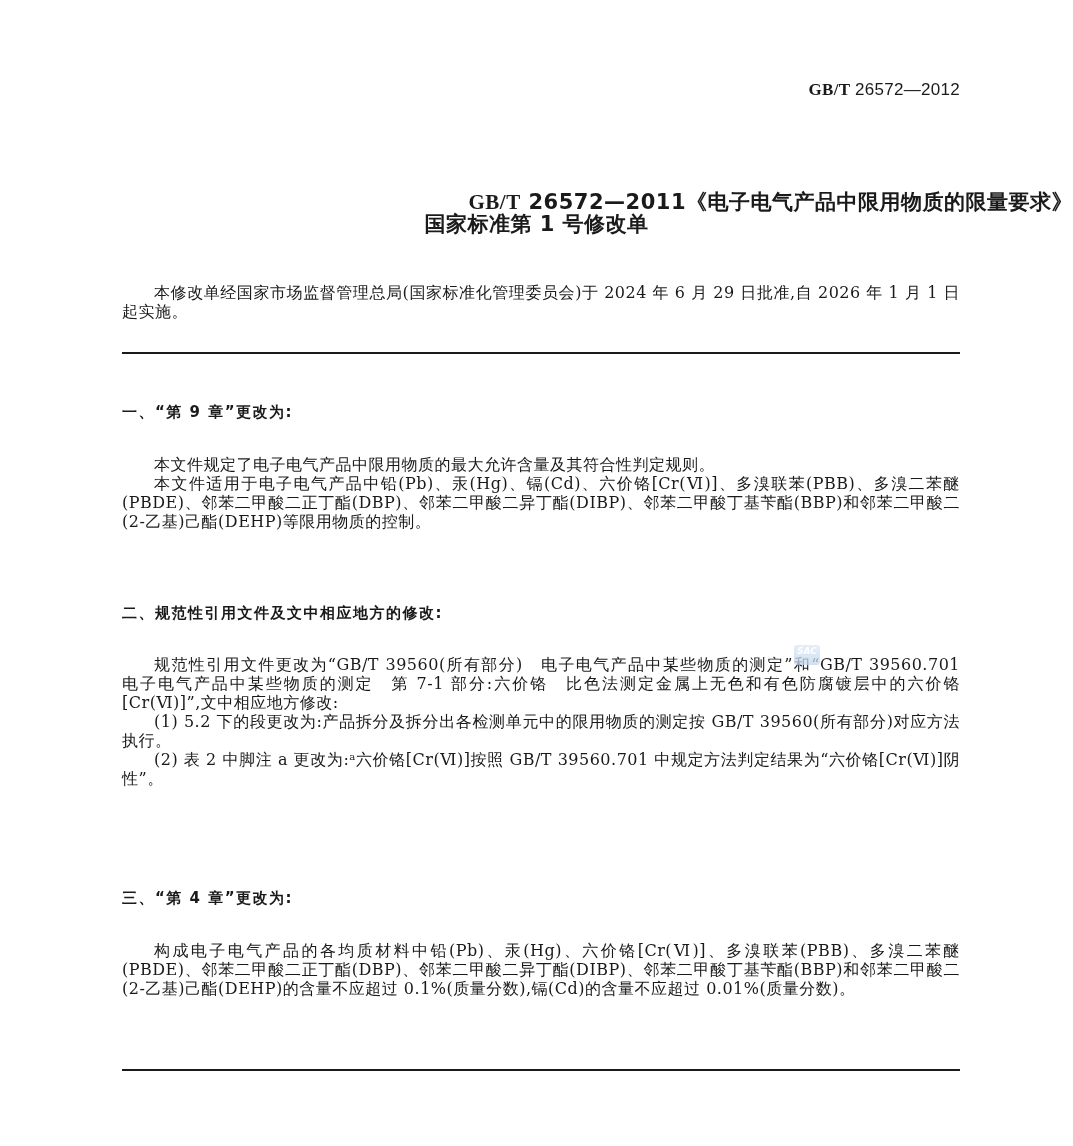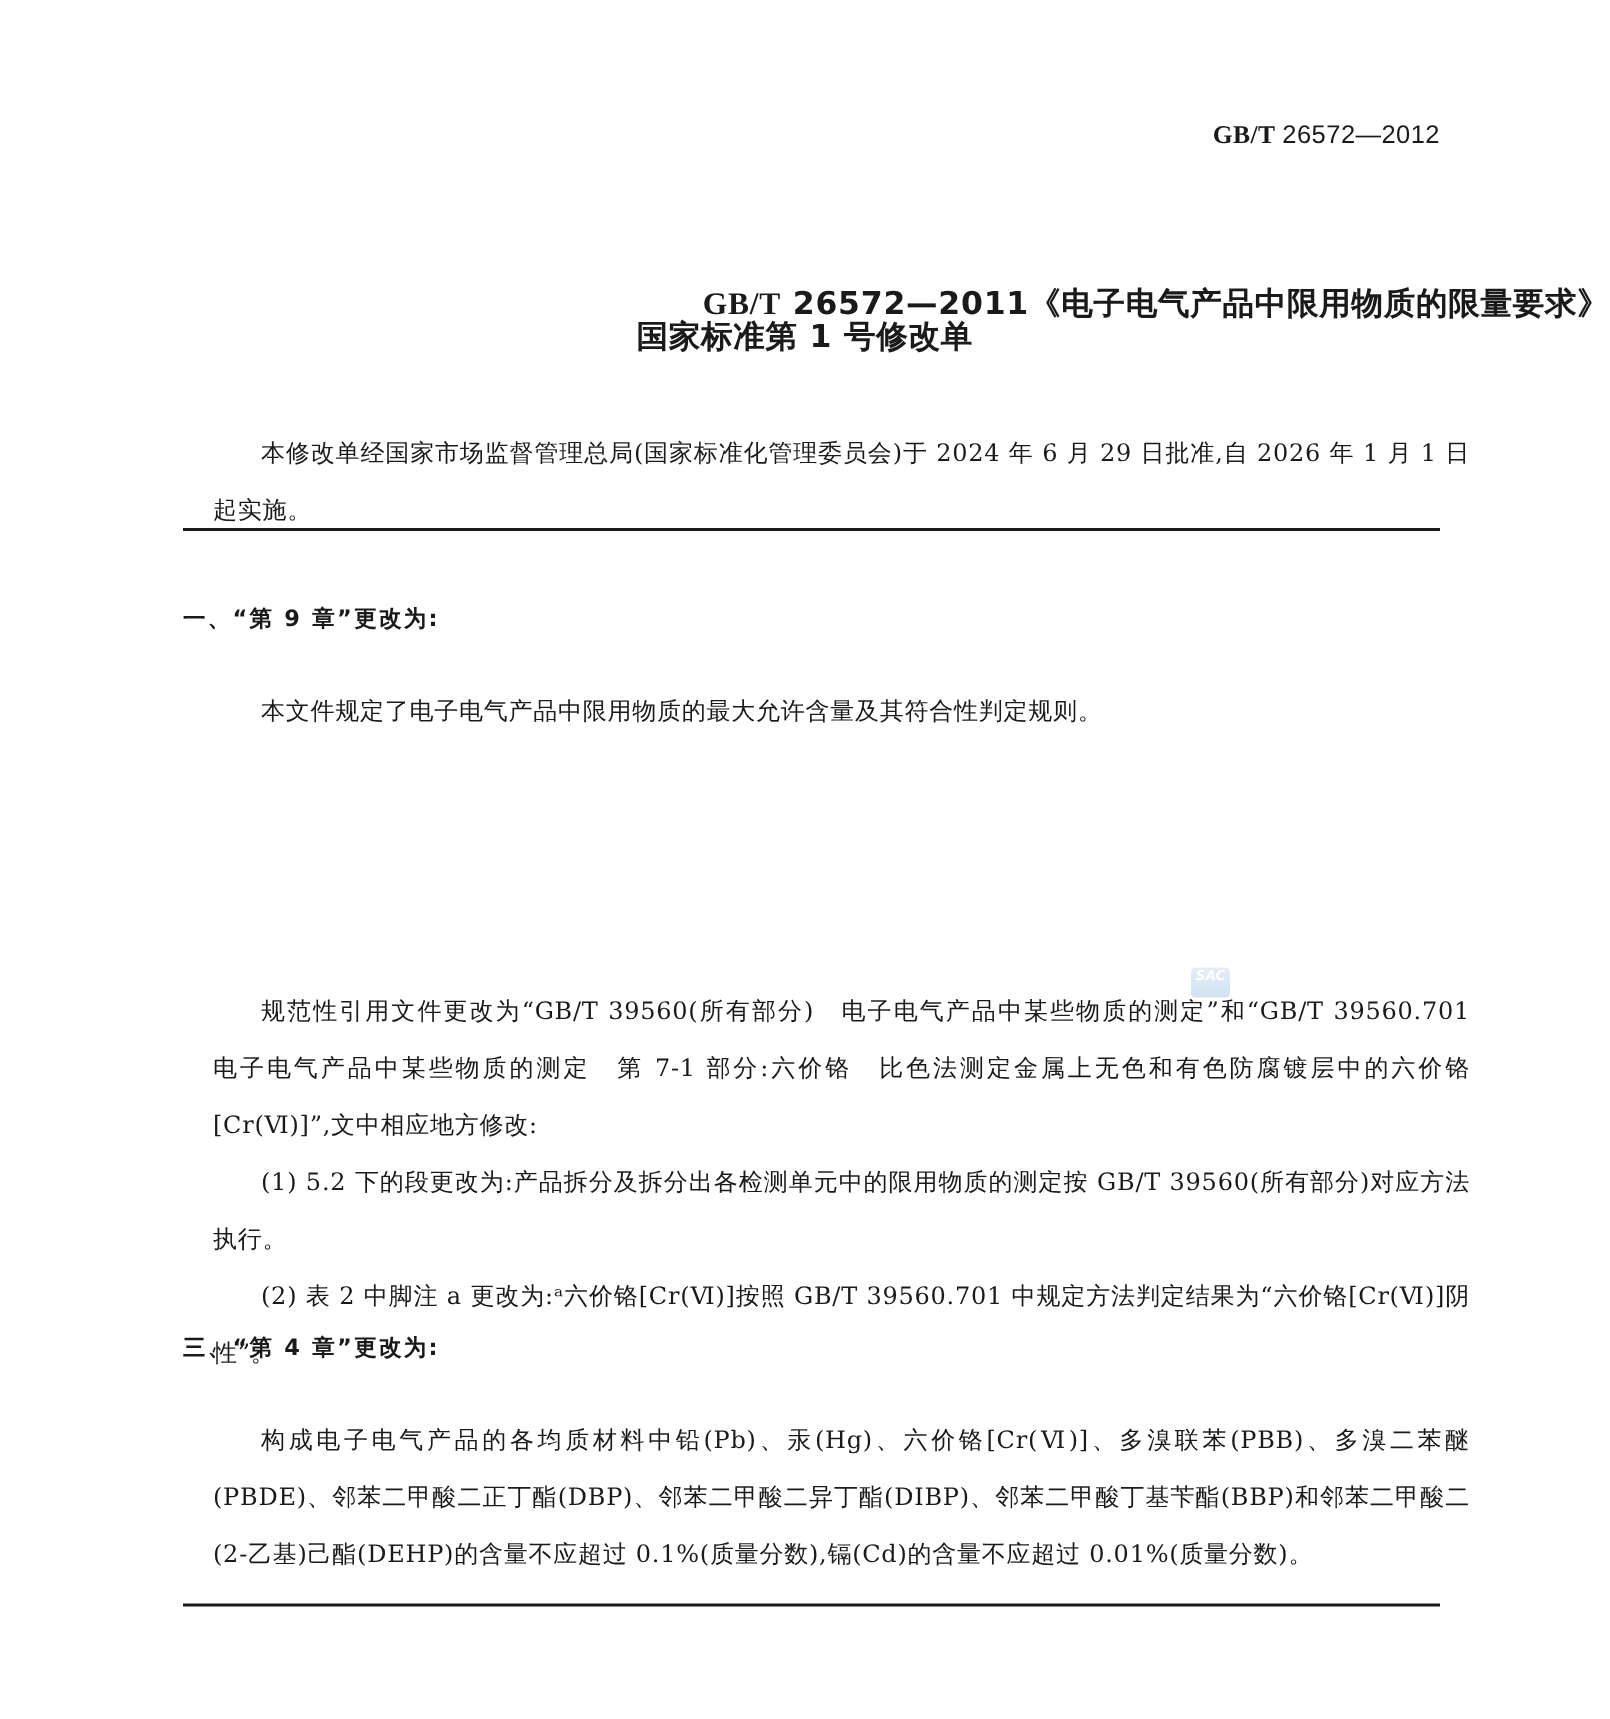--- a/index.html
+++ b/index.html
@@ -13,22 +13,22 @@
     .header-code .num { font-family: "Liberation Sans", "DejaVu Sans", sans-serif; }
     .title {
       position: absolute; left: 0; width: 1073px; text-align: center;
       font-family: "DejaVu Sans", "Liberation Sans", sans-serif; font-size: 21px; font-weight: bold;
       letter-spacing: 0.5px;
     }
     .title1 { top: 188px; text-align: right; }
     .title2 { top: 210px; }
     .title .gb { font-family: "Liberation Serif", serif; font-weight: bold; }
     .body-text {
-      font-family: "DejaVu Serif", "Liberation Serif", serif; font-size: 16px; line-height: 38px;
-      letter-spacing: 0.5px; text-align: justify; margin-left: 20px;
+      font-family: "DejaVu Serif", "Liberation Serif", serif; font-size: 16px; line-height: 19px;
+      letter-spacing: 0.5px; text-align: justify;
     }
     .block { position: absolute; left: 122px; width: 838px; }
     .indent { text-indent: 2em; margin: 0; }
     .rule { position: absolute; left: 122px; width: 838px; height: 2px; background: #1a1a1a; }
     .section-heading {
       position: absolute; left: 122px;
       font-family: "DejaVu Sans", "Liberation Sans", sans-serif; font-size: 15px; font-weight: bold;
       letter-spacing: 1.5px;
     }
     .watermark {
@@ -57,22 +57,24 @@
 
   <div class="block body-text" style="top: 283px;">
     <p class="indent">本修改单经国家市场监督管理总局(国家标准化管理委员会)于 2024 年 6 月 29 日批准,自 2026 年 1 月 1 日起实施。</p>
   </div>
 
   <div class="rule" style="top: 352px;"></div>
 
   <div class="section-heading" style="top: 403px;">一、“第 9 章”更改为:</div>
   <div class="block body-text" style="top: 455px;">
     <p class="indent">本文件规定了电子电气产品中限用物质的最大允许含量及其符合性判定规则。</p>
+    <p class="indent">本文件适用于电子电气产品中铅(Pb)、汞(Hg)、镉(Cd)、六价铬[Cr(Ⅵ)]、多溴联苯(PBB)、多溴二苯醚(PBDE)、邻苯二甲酸二正丁酯(DBP)、邻苯二甲酸二异丁酯(DIBP)、邻苯二甲酸丁基苄酯(BBP)和邻苯二甲酸二(2-乙基)己酯(DEHP)等限用物质的控制。</p>
   </div>
 
+  <div class="section-heading" style="top: 604px;">二、规范性引用文件及文中相应地方的修改:</div>
   <div class="block body-text" style="top: 655px;">
     <p class="indent">规范性引用文件更改为“GB/T 39560(所有部分)　电子电气产品中某些物质的测定”和“GB/T 39560.701　电子电气产品中某些物质的测定　第 7-1 部分:六价铬　比色法测定金属上无色和有色防腐镀层中的六价铬[Cr(Ⅵ)]”,文中相应地方修改:</p>
     <p class="indent">(1) 5.2 下的段更改为:产品拆分及拆分出各检测单元中的限用物质的测定按 GB/T 39560(所有部分)对应方法执行。</p>
     <p class="indent">(2) 表 2 中脚注 a 更改为:ᵃ六价铬[Cr(Ⅵ)]按照 GB/T 39560.701 中规定方法判定结果为“六价铬[Cr(Ⅵ)]阴性”。</p>
   </div>
 
   <div class="watermark">SAC</div>
 
   <div class="section-heading" style="top: 889px;">三、“第 4 章”更改为:</div>
   <div class="block body-text" style="top: 941px;">

